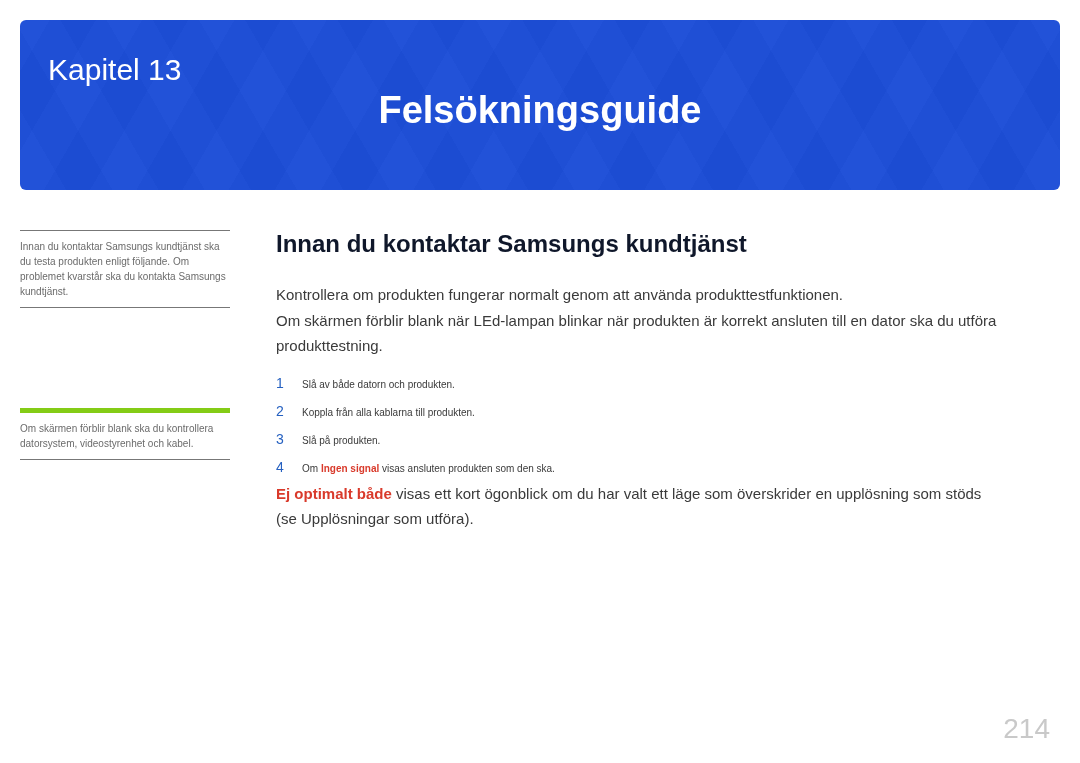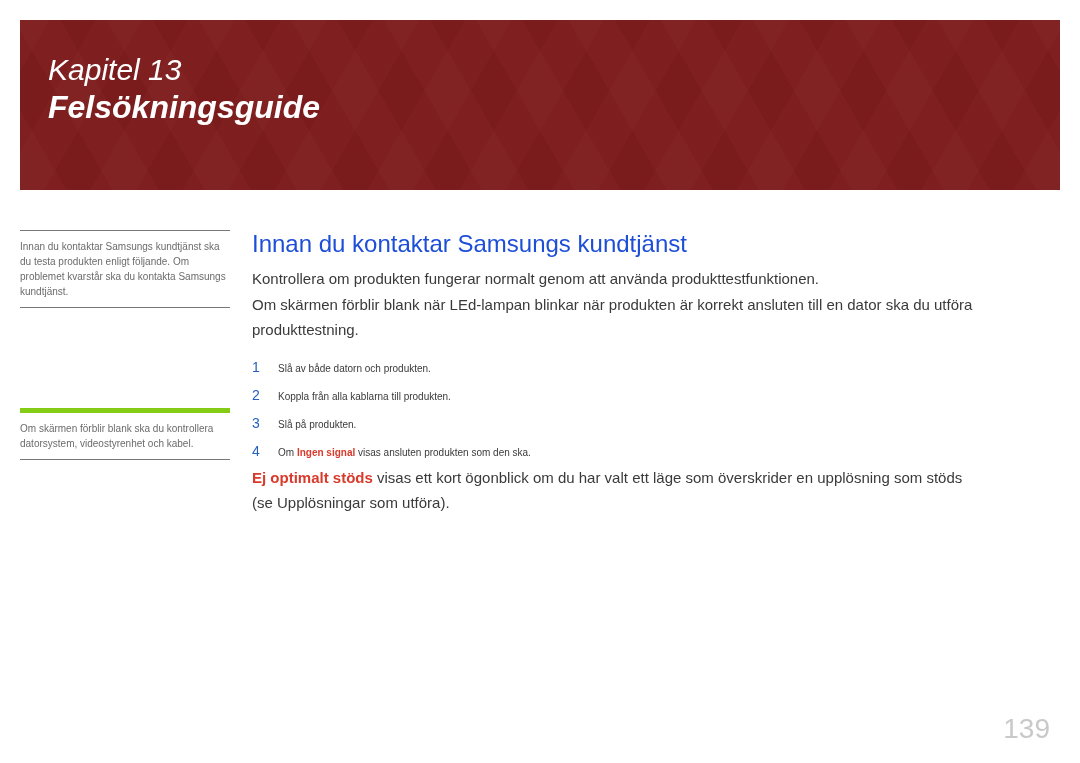--- a/index.html
+++ b/index.html
@@ -8,54 +8,55 @@
     height: 763px;
     background: #ffffff;
     font-family: "Segoe UI", Arial, sans-serif;
     position: relative;
     overflow: hidden;
   }
   .banner {
     width: 1040px;
     height: 170px;
     margin: 20px 20px 0 20px;
-    background: #7f1d1d;
-    border-radius: 0;
+    background: #1d4ed8;
+    border-radius: 6px;
     position: relative;
     overflow: hidden;
     padding: 32px 28px;
-    font-style: italic;
   }
   .banner-pattern {
     position: absolute;
     inset: 0;
     opacity: 0.18;
     background-image:
       repeating-linear-gradient(60deg, rgba(255,255,255,0.08) 0 40px, rgba(0,0,0,0.08) 40px 80px),
       repeating-linear-gradient(-60deg, rgba(255,255,255,0.08) 0 40px, rgba(0,0,0,0.08) 40px 80px);
   }
   .chapter-label {
     color: #ffffff;
     font-size: 30px;
     font-weight: 400;
     position: relative;
     z-index: 1;
     line-height: 1.2;
   }
   .chapter-title {
     color: #ffffff;
-    font-size: 32px;
+    font-size: 38px;
     font-weight: 600;
     position: relative;
     z-index: 1;
     line-height: 1.2;
+    text-align: center;
   }
   .content {
     display: flex;
     padding: 40px 20px 0 20px;
+    gap: 24px;
   }
   .sidebar {
     width: 210px;
     flex-shrink: 0;
     font-size: 10px;
     color: #6b6b6b;
     line-height: 1.5;
   }
   .sidenote {
     border-top: 1px solid #777;
@@ -66,24 +67,24 @@
   .sidenote2 {
     border-top: 5px solid #84cc16;
     border-bottom: 1px solid #777;
     padding: 8px 0;
   }
   .main {
     padding-left: 22px;
     flex: 1;
   }
   .h1 {
-    color: #1d4ed8;
+    color: #0f172a;
     font-size: 24px;
-    font-weight: 400;
-    margin-bottom: 8px;
+    font-weight: 700;
+    margin-bottom: 24px;
   }
   .h2 {
     color: #222;
     font-size: 18px;
     font-weight: 600;
     margin-bottom: 10px;
     margin-top: 18px;
   }
   .body-text {
     color: #3a3a3a;
@@ -155,19 +156,19 @@
       </div>
       <div class="step">
         <div class="step-num">4</div>
         <div class="step-text">
           <span>Om </span><span class="red-strong">Ingen signal</span><span> visas ansluten produkten som den ska.</span>
         </div>
       </div>
     </div>
 
     <div class="body-text">
-      <span class="red-strong">Ej optimalt stöds</span><span> visas ett kort ögonblick om du har valt ett läge som överskrider en upplösning som stöds</span>
+      <span class="red-strong">Ej optimalt både</span><span> visas ett kort ögonblick om du har valt ett läge som överskrider en upplösning som stöds</span>
     </div>
     <div class="body-text">(se Upplösningar som utföra).</div>
   </div>
 </div>
 
-<div class="pagenum">139</div>
+<div class="pagenum">214</div>
 
 </body></html>

